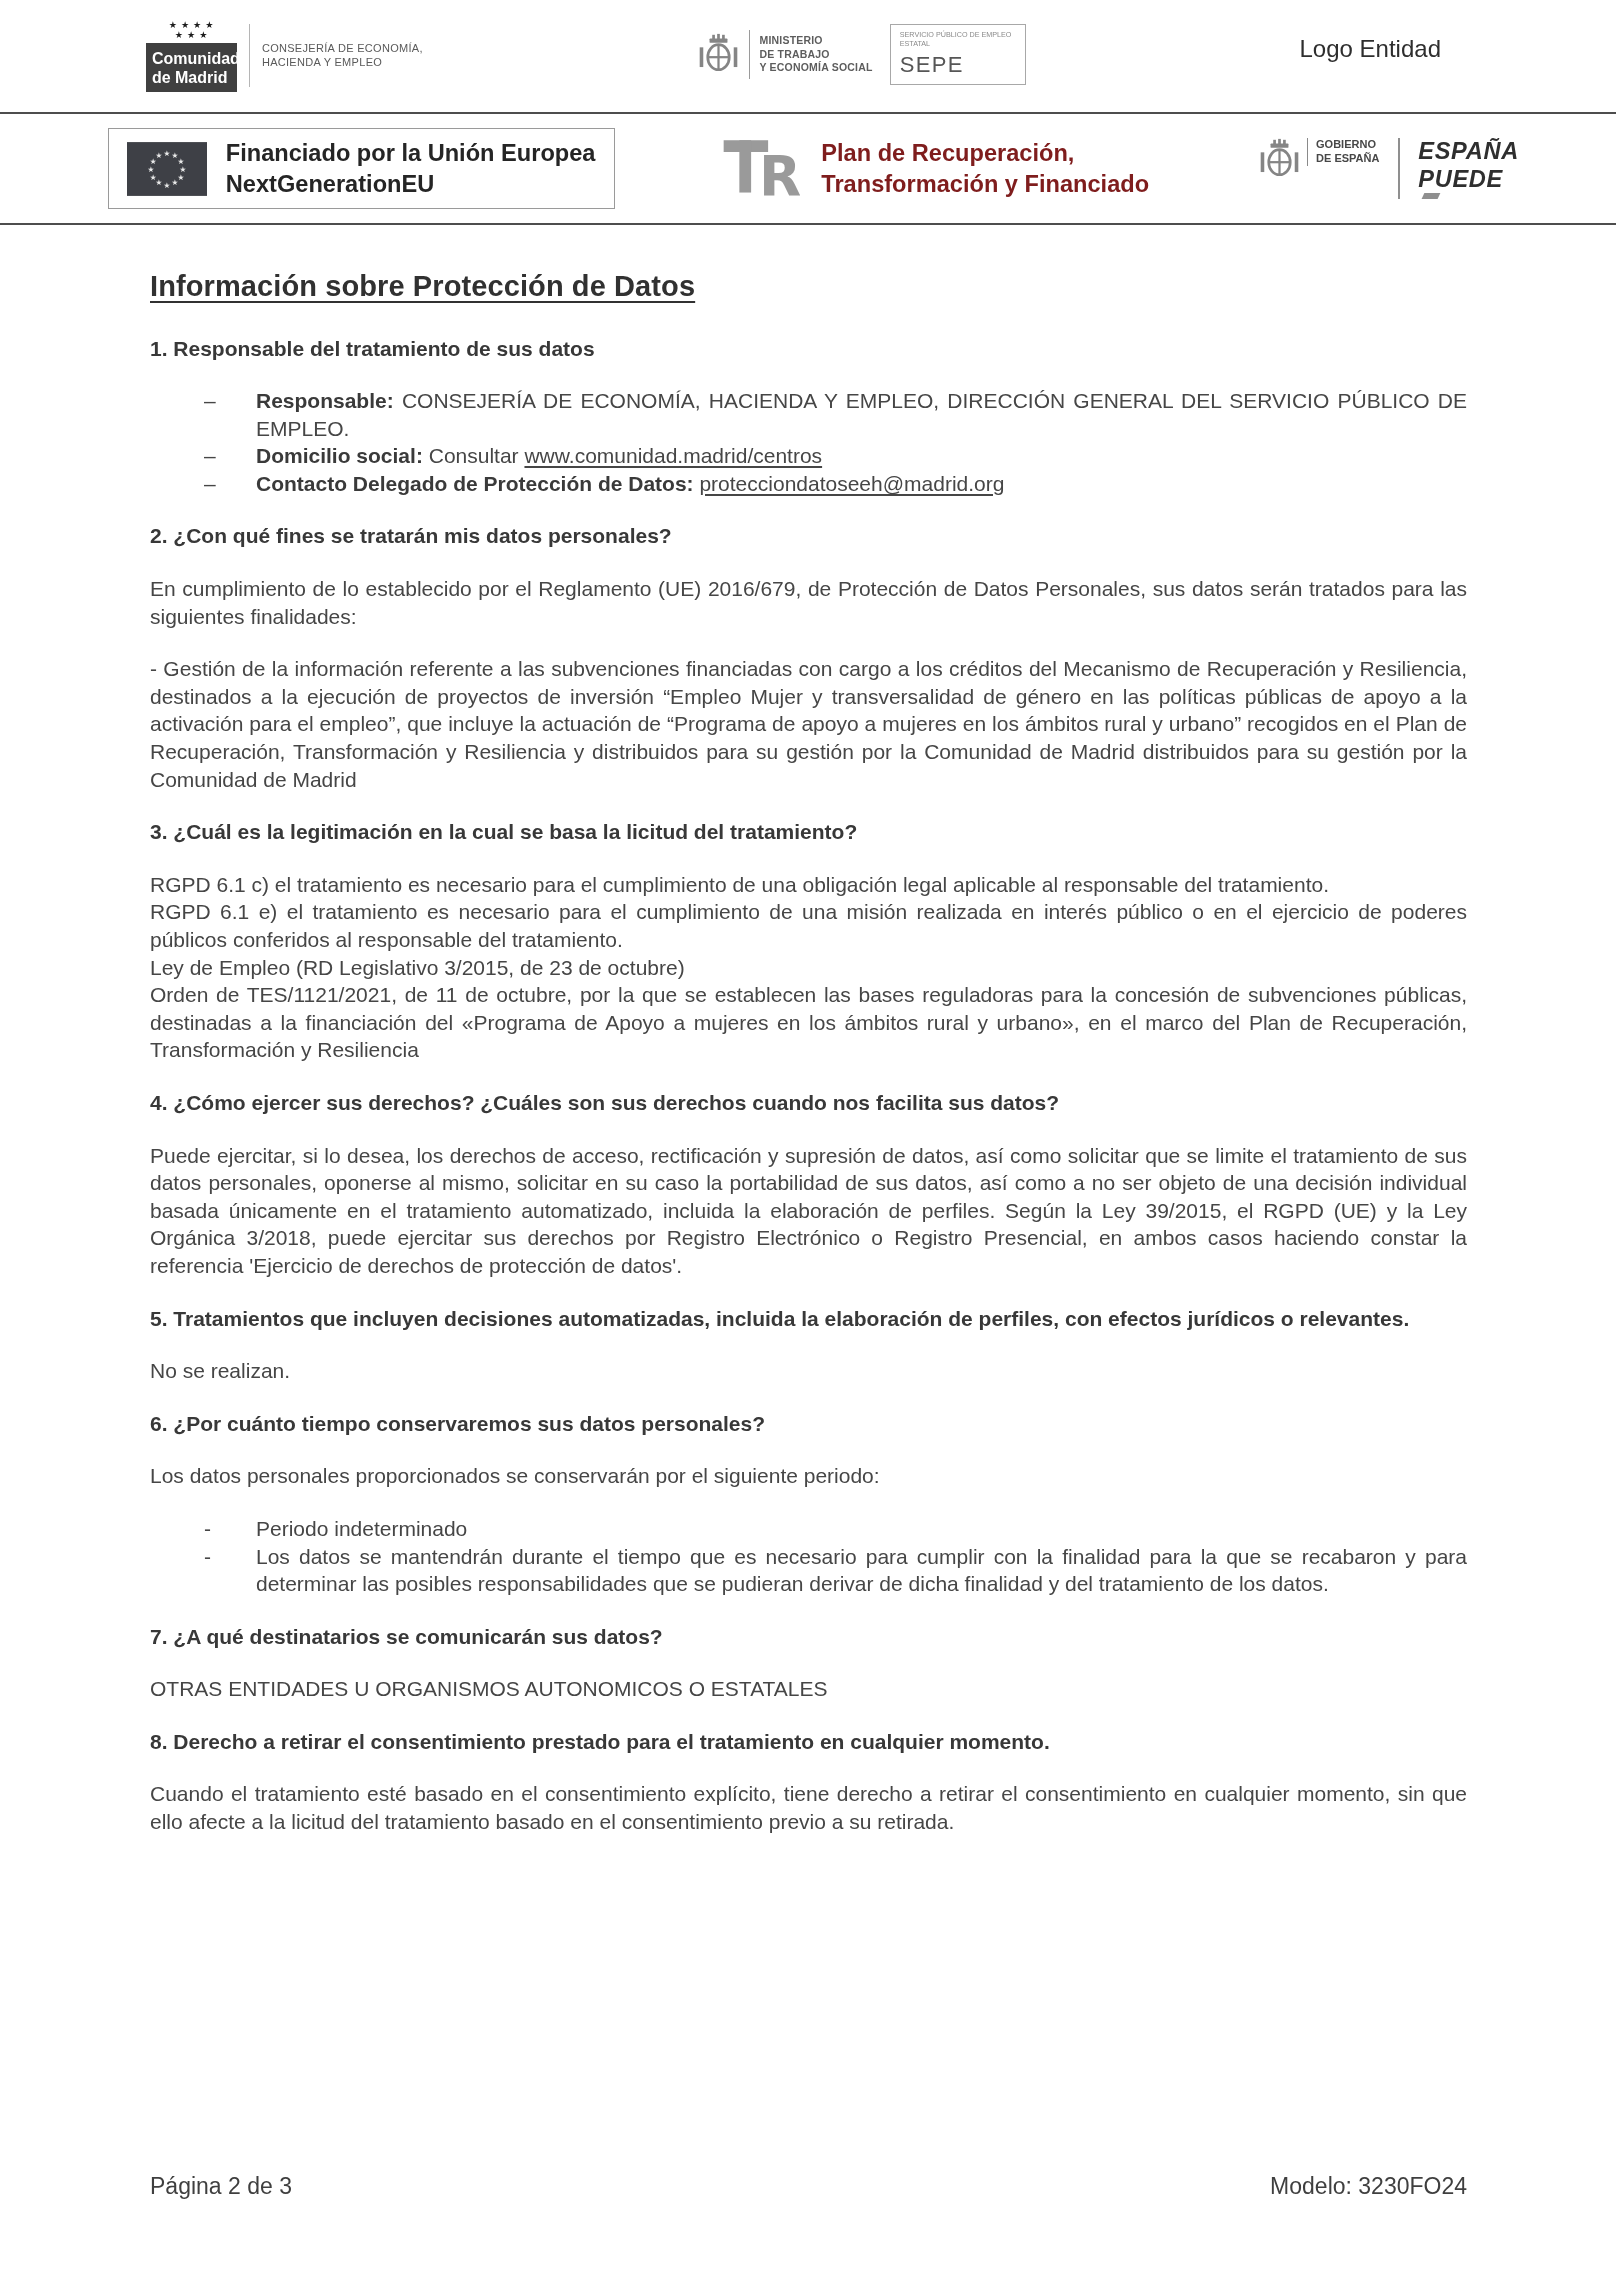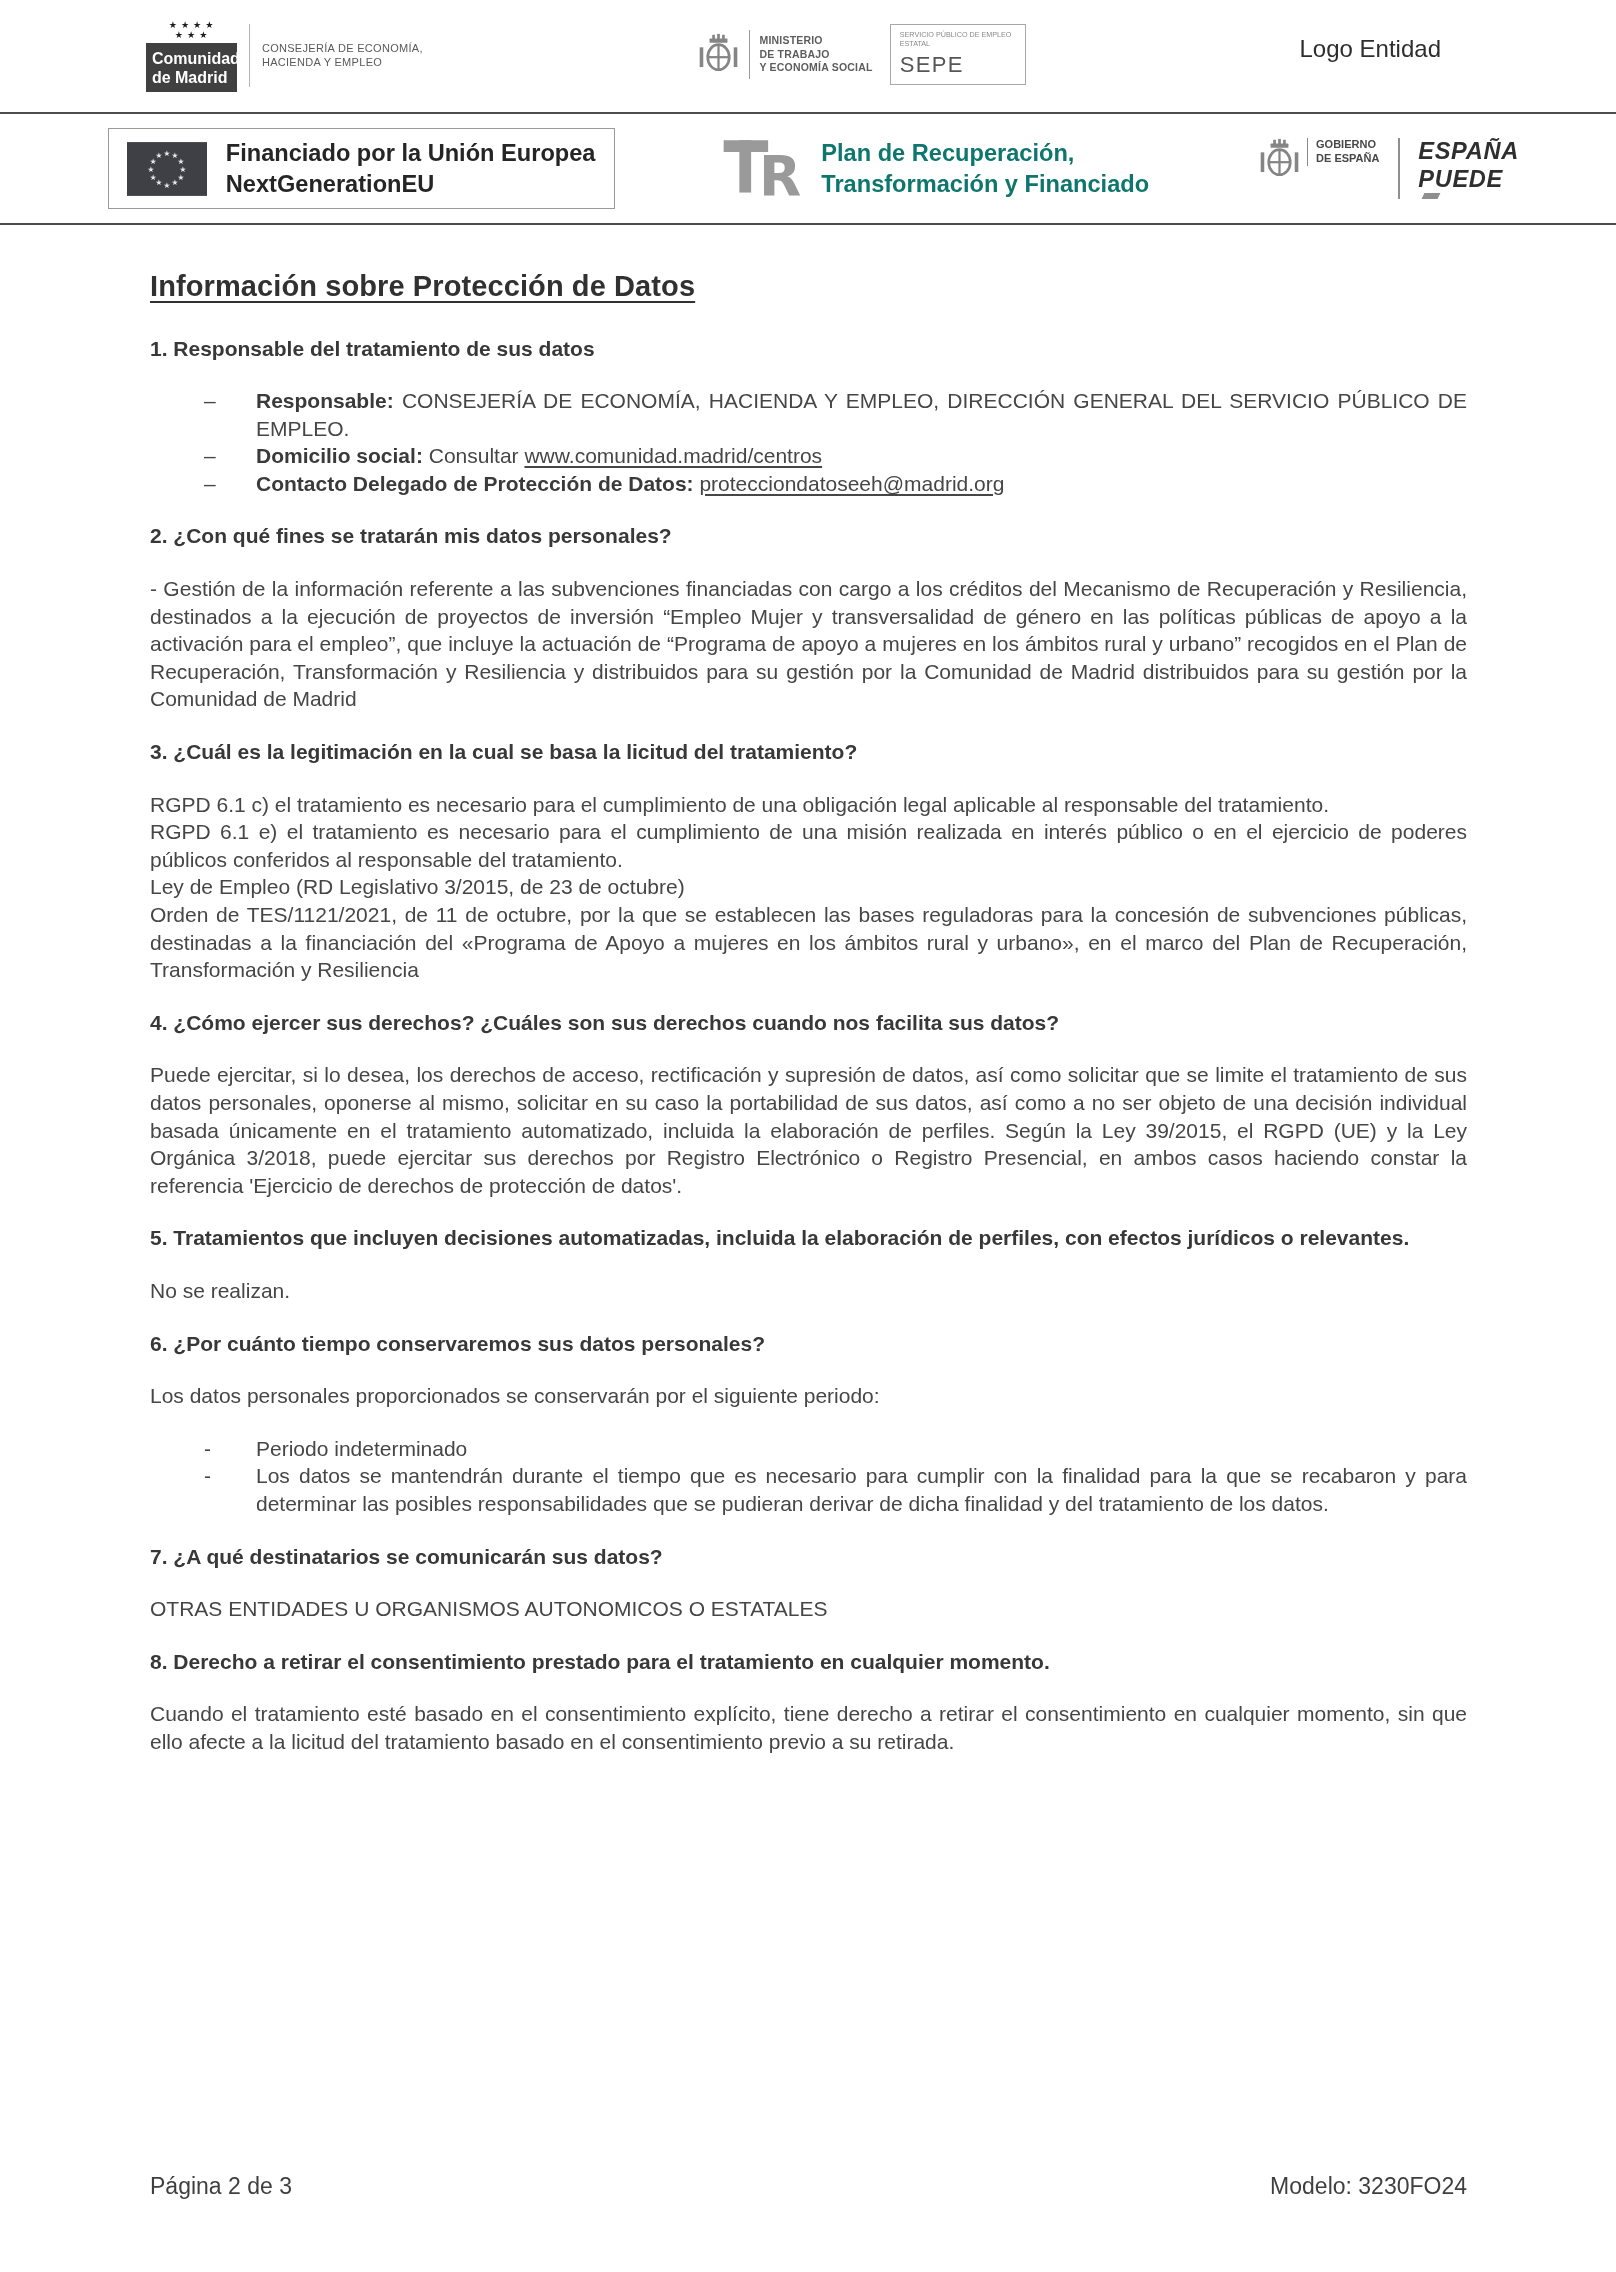--- a/index.html
+++ b/index.html
@@ -41,21 +41,21 @@
            padding:13px 98px 13px 108px; height:109px; box-sizing:border-box; }
   .eu-box { border:1.3px solid #9a9a9a; display:flex; align-items:center; gap:18.4px;
             padding:9.2px 18.4px; }
   .eu-svg { width:80px; height:54px; display:block; }
   .eu-text { display:flex; flex-direction:column; }
   .eu-l1 { font-size:23.6px; font-weight:bold; color:#252525; line-height:1.3; }
   .eu-l2 { font-size:23.6px; font-weight:bold; color:#252525; line-height:1.3; }
   .prtr { display:flex; align-items:center; gap:13px; }
   .tr-svg { width:85px; height:68px; }
   .prtr-text { display:flex; flex-direction:column; }
-  .prtr-text span { font-size:23.6px; font-weight:bold; color:#0f766e; line-height:1.3; }
+  .prtr-text span { font-size:23.6px; font-weight:bold; color:#7f1d1d; line-height:1.3; }
   .gob-wrap { display:flex; align-items:flex-start; }
   .gob-text { display:flex; flex-direction:column; font-size:11px; font-weight:bold;
               color:#474747; line-height:1.25; border-left:1.3px solid #8a8a8a;
               padding-left:7.9px; margin-left:6.6px; }
   .esp { border-left:2px solid #8f8f8f; margin-left:18.4px; padding-left:18.4px;
          font-style:italic; font-weight:bold; color:#2f2f2f; }
   .esp span { display:block; font-size:23.6px; line-height:1.15; letter-spacing:0.7px; }
   .esp-mark { display:inline-block; width:15.7px; height:5.9px; background:#8f8f8f;
               transform:skewX(-25deg); margin-left:5.2px; }
 
@@ -220,20 +220,21 @@
         </li>
         <li>
           <span class="marker">–</span>
           <span class="li-body"><b>Contacto Delegado de Protección de Datos:</b> <a class="doclink" href="#">protecciondatoseeh@madrid.org</a></span>
         </li>
       </ul>
     </section>
 
     <section>
       <h2 class="sec-h">2. ¿Con qué fines se tratarán mis datos personales?</h2>
+      <p class="bd">En cumplimiento de lo establecido por el Reglamento (UE) 2016/679, de Protección de Datos Personales, sus datos serán tratados para las siguientes finalidades:</p>
       <p class="bd">- Gestión de la información referente a las subvenciones financiadas con cargo a los créditos del Mecanismo de Recuperación y Resiliencia, destinados a la ejecución de proyectos de inversión “Empleo Mujer y transversalidad de género en las políticas públicas de apoyo a la activación para el empleo”, que incluye la actuación de “Programa de apoyo a mujeres en los ámbitos rural y urbano” recogidos en el Plan de Recuperación, Transformación y Resiliencia y distribuidos para su gestión por la Comunidad de Madrid distribuidos para su gestión por la Comunidad de Madrid</p>
     </section>
 
     <section>
       <h2 class="sec-h">3. ¿Cuál es la legitimación en la cual se basa la licitud del tratamiento?</h2>
       <div class="block">
         <p>RGPD 6.1 c) el tratamiento es necesario para el cumplimiento de una obligación legal aplicable al responsable del tratamiento.</p>
         <p>RGPD 6.1 e) el tratamiento es necesario para el cumplimiento de una misión realizada en interés público o en el ejercicio de poderes públicos conferidos al responsable del tratamiento.</p>
         <p>Ley de Empleo (RD Legislativo 3/2015, de 23 de octubre)</p>
         <p>Orden de TES/1121/2021, de 11 de octubre, por la que se establecen las bases reguladoras para la concesión de subvenciones públicas, destinadas a la financiación del «Programa de Apoyo a mujeres en los ámbitos rural y urbano», en el marco del Plan de Recuperación, Transformación y Resiliencia</p>

